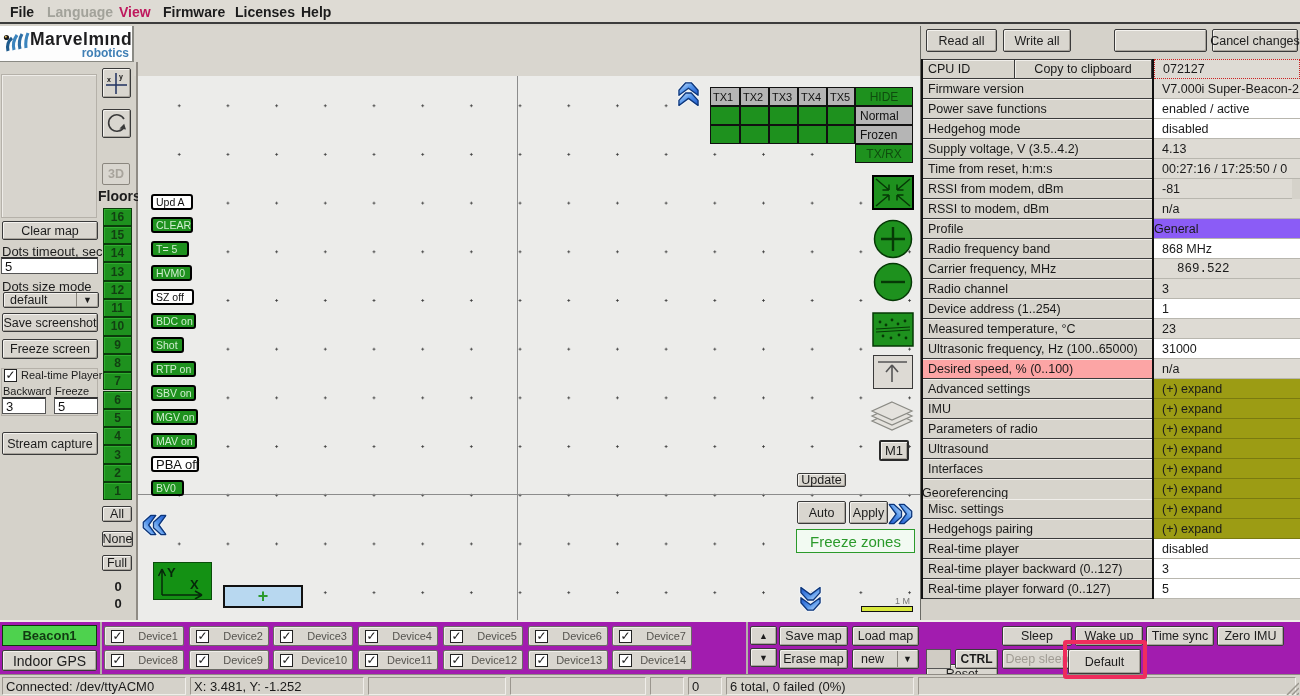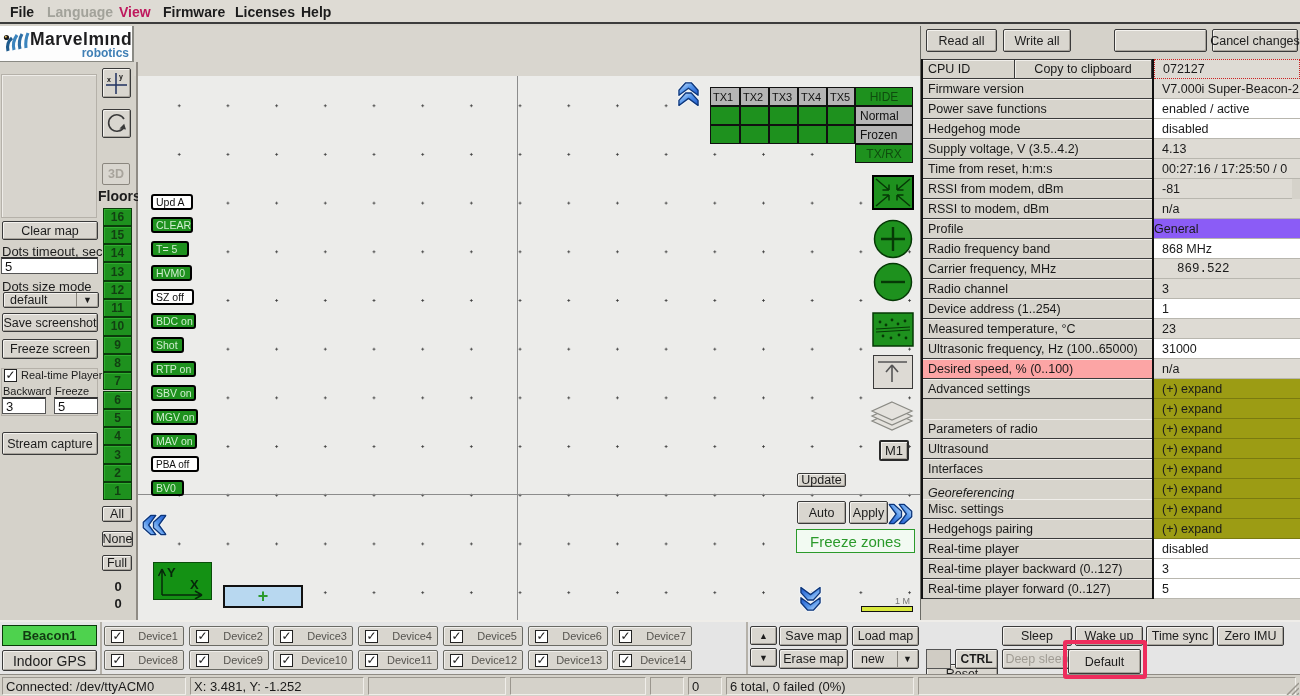--- a/index.html
+++ b/index.html
@@ -174,21 +174,21 @@
 <div class="gbtn" style="left:13px;top:141.4px;width:42px;height:16px;font-size:10.5px;">CLEAR</div>
 <div class="gbtn" style="left:13px;top:165.3px;width:38px;height:16px;font-size:10.5px;">T= 5</div>
 <div class="gbtn" style="left:13px;top:189.2px;width:41px;height:16px;font-size:10.5px;">HVM0</div>
 <div class="wbtn" style="left:13px;top:213.1px;width:43px;height:16px;font-size:10.5px;">SZ off</div>
 <div class="gbtn" style="left:13px;top:237.0px;width:45px;height:16px;font-size:10.5px;">BDC on</div>
 <div class="gbtn" style="left:13px;top:260.9px;width:33px;height:16px;font-size:10.5px;">Shot</div>
 <div class="gbtn" style="left:13px;top:284.8px;width:45px;height:16px;font-size:10.5px;">RTP on</div>
 <div class="gbtn" style="left:13px;top:308.7px;width:45px;height:16px;font-size:10.5px;">SBV on</div>
 <div class="gbtn" style="left:13px;top:332.6px;width:47px;height:16px;font-size:10.5px;">MGV on</div>
 <div class="gbtn" style="left:13px;top:356.5px;width:46px;height:16px;font-size:10.5px;">MAV on</div>
-<div class="wbtn" style="left:13px;top:380.4px;width:48px;height:16px;font-size:10px;">PBA off</div>
+<div class="wbtn" style="left:13px;top:380.4px;width:48px;height:16px;font-size:13px;">PBA off</div>
 <div class="gbtn" style="left:13px;top:404.3px;width:33px;height:16px;font-size:10.5px;">BV0</div>
 <svg class="abs" style="left:734px;top:99px;" width="42" height="35" viewBox="0 0 42 35">
       <rect x="1" y="1" width="40" height="33" fill="#1e911e" stroke="#000" stroke-width="2"></rect>
       <g stroke="#063906" stroke-width="1.5" fill="none">
         <path d="M4 4 L17 15 M17 15 L10.5 15 M17 15 L17 9.5"></path>
         <path d="M38 4 L25 15 M25 15 L31.5 15 M25 15 L25 9.5"></path>
         <path d="M4 31 L17 20 M17 20 L10.5 20 M17 20 L17 25.5"></path>
         <path d="M38 31 L25 20 M25 20 L31.5 20 M25 20 L25 25.5"></path>
       </g>
     </svg>
@@ -277,44 +277,45 @@
 <div class="cell" style="left:0;top:240px;width:230px;height:20px;background:#d7d4cc;border-bottom:1px solid #3a3a3a;box-shadow:inset 1px 1px 0 #f0eeea;padding-left:6px;font-size:12.5px;">Device address (1..254)</div>
 <div class="cell" style="left:232px;top:240px;width:146px;height:20px;background:#ffffff;border-bottom:1px solid #b8b6ae;padding-left:8px;font-size:12.5px;">1</div>
 <div class="cell" style="left:0;top:260px;width:230px;height:20px;background:#d7d4cc;border-bottom:1px solid #3a3a3a;box-shadow:inset 1px 1px 0 #f0eeea;padding-left:6px;font-size:12.5px;">Measured temperature, °C</div>
 <div class="cell" style="left:232px;top:260px;width:146px;height:20px;background:#dedbd4;border-bottom:1px solid #b8b6ae;padding-left:8px;font-size:12.5px;">23</div>
 <div class="cell" style="left:0;top:280px;width:230px;height:20px;background:#d7d4cc;border-bottom:1px solid #3a3a3a;box-shadow:inset 1px 1px 0 #f0eeea;padding-left:6px;font-size:12.5px;">Ultrasonic frequency, Hz (100..65000)</div>
 <div class="cell" style="left:232px;top:280px;width:146px;height:20px;background:#ffffff;border-bottom:1px solid #b8b6ae;padding-left:8px;font-size:12.5px;">31000</div>
 <div class="cell" style="left:0;top:300px;width:230px;height:20px;background:#fca5a5;border-bottom:1px solid #3a3a3a;box-shadow:inset 1px 1px 0 #f0eeea;padding-left:6px;font-size:12.5px;">Desired speed, % (0..100)</div>
 <div class="cell" style="left:232px;top:300px;width:146px;height:20px;background:#dedbd4;border-bottom:1px solid #b8b6ae;padding-left:8px;font-size:12.5px;">n/a</div>
 <div class="cell" style="left:0;top:320px;width:230px;height:20px;background:#d7d4cc;border-bottom:1px solid #3a3a3a;box-shadow:inset 1px 1px 0 #f0eeea;padding-left:6px;font-size:12.5px;">Advanced settings</div>
 <div class="cell" style="left:232px;top:320px;width:146px;height:20px;background:#9c9c14;border-bottom:1px solid #7a7a10;padding-left:8px;font-size:12.5px;">(+) expand</div>
+<div class="cell" style="left:0;top:340px;width:230px;height:20px;background:#d7d4cc;border-bottom:1px solid #3a3a3a;box-shadow:inset 1px 1px 0 #f0eeea;padding-left:6px;font-size:12.5px;">IMU</div>
 <div class="cell" style="left:232px;top:340px;width:146px;height:20px;background:#9c9c14;border-bottom:1px solid #7a7a10;padding-left:8px;font-size:12.5px;">(+) expand</div>
 <div class="cell" style="left:0;top:360px;width:230px;height:20px;background:#d7d4cc;border-bottom:1px solid #3a3a3a;box-shadow:inset 1px 1px 0 #f0eeea;padding-left:6px;font-size:12.5px;">Parameters of radio</div>
 <div class="cell" style="left:232px;top:360px;width:146px;height:20px;background:#9c9c14;border-bottom:1px solid #7a7a10;padding-left:8px;font-size:12.5px;">(+) expand</div>
 <div class="cell" style="left:0;top:380px;width:230px;height:20px;background:#d7d4cc;border-bottom:1px solid #3a3a3a;box-shadow:inset 1px 1px 0 #f0eeea;padding-left:6px;font-size:12.5px;">Ultrasound</div>
 <div class="cell" style="left:232px;top:380px;width:146px;height:20px;background:#9c9c14;border-bottom:1px solid #7a7a10;padding-left:8px;font-size:12.5px;">(+) expand</div>
 <div class="cell" style="left:0;top:400px;width:230px;height:20px;background:#d7d4cc;border-bottom:1px solid #3a3a3a;box-shadow:inset 1px 1px 0 #f0eeea;padding-left:6px;font-size:12.5px;">Interfaces</div>
 <div class="cell" style="left:232px;top:400px;width:146px;height:20px;background:#9c9c14;border-bottom:1px solid #7a7a10;padding-left:8px;font-size:12.5px;">(+) expand</div>
-<div class="cell" style="left:0;top:420px;width:230px;height:28px;background:#d7d4cc;border-bottom:1px solid #3a3a3a;box-shadow:inset 1px 1px 0 #f0eeea;padding-left:6px;font-size:12.5px;font-style:italic;">Georeferencing</div>
+<div class="cell" style="left:0;top:420px;width:230px;height:28px;background:#d7d4cc;border-bottom:1px solid #3a3a3a;box-shadow:inset 1px 1px 0 #f0eeea;font-size:12.5px;">Georeferencing</div>
 <div class="cell" style="left:232px;top:420px;width:146px;height:20px;background:#9c9c14;border-bottom:1px solid #7a7a10;padding-left:8px;font-size:12.5px;">(+) expand</div>
 <div class="cell" style="left:0;top:440px;width:230px;height:20px;background:#d7d4cc;border-bottom:1px solid #3a3a3a;box-shadow:inset 1px 1px 0 #f0eeea;padding-left:6px;font-size:12.5px;">Misc. settings</div>
 <div class="cell" style="left:232px;top:440px;width:146px;height:20px;background:#9c9c14;border-bottom:1px solid #7a7a10;padding-left:8px;font-size:12.5px;">(+) expand</div>
 <div class="cell" style="left:0;top:460px;width:230px;height:20px;background:#d7d4cc;border-bottom:1px solid #3a3a3a;box-shadow:inset 1px 1px 0 #f0eeea;padding-left:6px;font-size:12.5px;">Hedgehogs pairing</div>
 <div class="cell" style="left:232px;top:460px;width:146px;height:20px;background:#9c9c14;border-bottom:1px solid #7a7a10;padding-left:8px;font-size:12.5px;">(+) expand</div>
 <div class="cell" style="left:0;top:480px;width:230px;height:20px;background:#d7d4cc;border-bottom:1px solid #3a3a3a;box-shadow:inset 1px 1px 0 #f0eeea;padding-left:6px;font-size:12.5px;">Real-time player</div>
 <div class="cell" style="left:232px;top:480px;width:146px;height:20px;background:#ffffff;border-bottom:1px solid #b8b6ae;padding-left:8px;font-size:12.5px;">disabled</div>
 <div class="cell" style="left:0;top:500px;width:230px;height:20px;background:#d7d4cc;border-bottom:1px solid #3a3a3a;box-shadow:inset 1px 1px 0 #f0eeea;padding-left:6px;font-size:12.5px;">Real-time player backward (0..127)</div>
 <div class="cell" style="left:232px;top:500px;width:146px;height:20px;background:#ffffff;border-bottom:1px solid #b8b6ae;padding-left:8px;font-size:12.5px;">3</div>
 <div class="cell" style="left:0;top:520px;width:230px;height:20px;background:#d7d4cc;border-bottom:1px solid #3a3a3a;box-shadow:inset 1px 1px 0 #f0eeea;padding-left:6px;font-size:12.5px;">Real-time player forward (0..127)</div>
 <div class="cell" style="left:232px;top:520px;width:146px;height:20px;background:#ffffff;border-bottom:1px solid #b8b6ae;padding-left:8px;font-size:12.5px;">5</div>
 </div>
 <div class="abs" style="left:231px;top:33px;width:2px;height:540px;background:#111;"></div>
 <div class="abs" style="left:0px;top:33px;width:2px;height:540px;background:#111;"></div>
 </div>
-<div class="abs" style="left:0;top:620px;width:1300px;height:54px;background:#e5e5e5;border-top:2px solid #efede9;text-decoration:underline;">
+<div class="abs" style="left:0;top:620px;width:1300px;height:54px;background:#a21caf;border-top:2px solid #efede9;text-decoration:underline;">
 <div class="cell" style="left:2px;top:3px;width:95px;height:21px;background:#4ed24e;border:1px solid #0a3a0a;justify-content:center;font-weight:bold;color:#123a12;">Beacon1</div>
 <div class="btn" style="left:2px;top:28px;width:95px;height:21px;font-size:14px;">Indoor GPS</div>
 <div class="abs" style="left:100px;top:0;width:2px;height:54px;background:#b5b1a9;"></div>
 <div class="abs" style="left:104px;top:4.0px;width:80px;height:20px;background:#d9d6cf;border:1px solid #6a6a64;border-radius:2px;box-shadow:inset 1px 1px 0 #f0eeea;">
       <span class="chk" style="left:6px;top:3px;">✓</span>
       <span style="position:absolute;right:5px;top:3px;font-size:11px;color:#55534e;">Device1</span>
     </div>
 <div class="abs" style="left:189px;top:4.0px;width:80px;height:20px;background:#d9d6cf;border:1px solid #6a6a64;border-radius:2px;box-shadow:inset 1px 1px 0 #f0eeea;">
       <span class="chk" style="left:6px;top:3px;">✓</span>
       <span style="position:absolute;right:5px;top:3px;font-size:11px;color:#55534e;">Device2</span>

